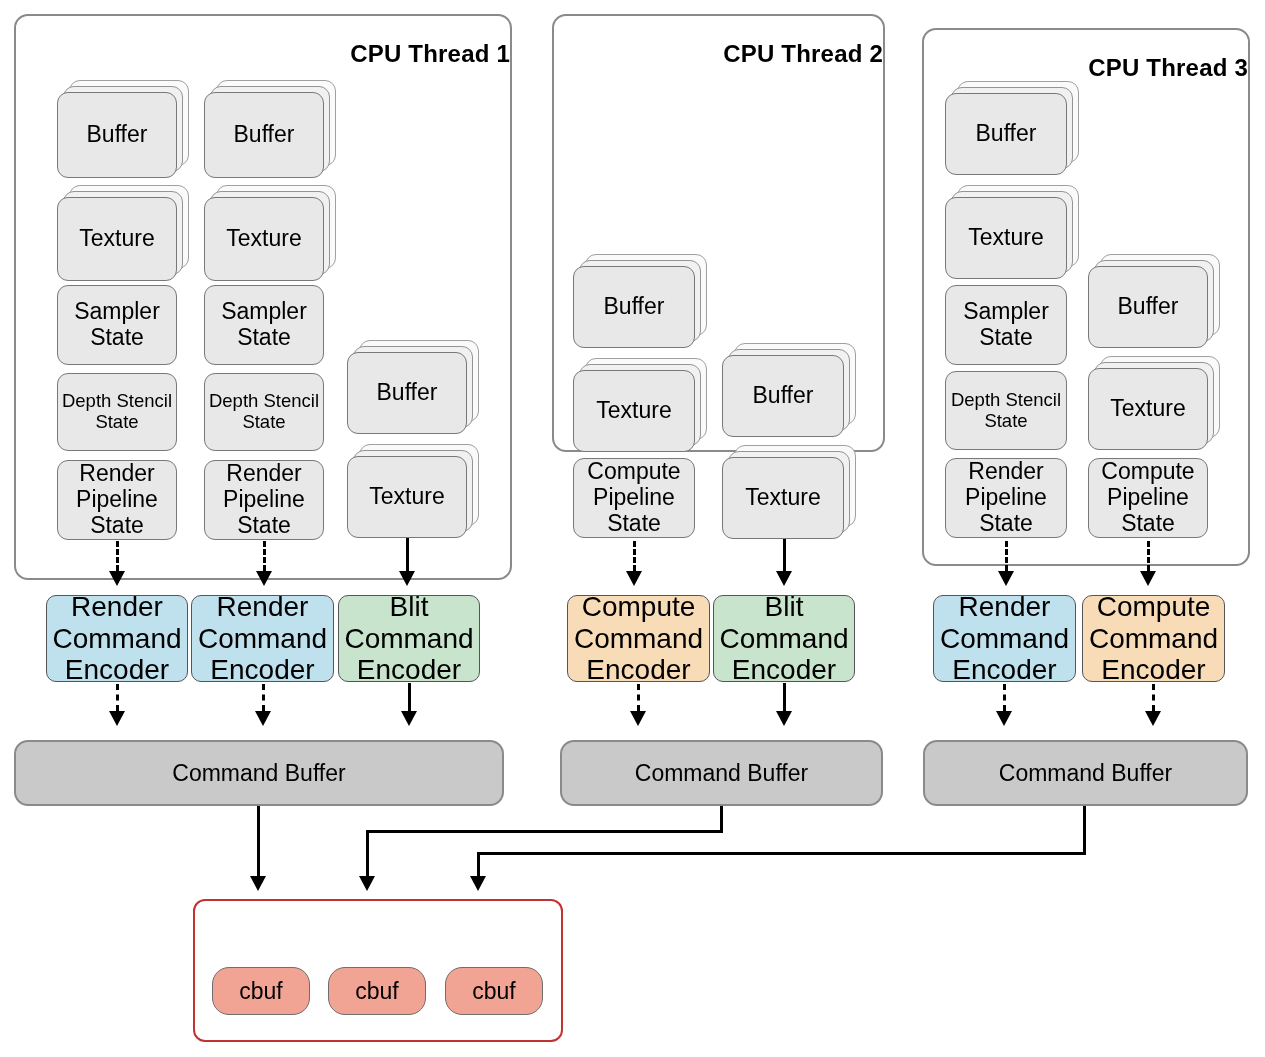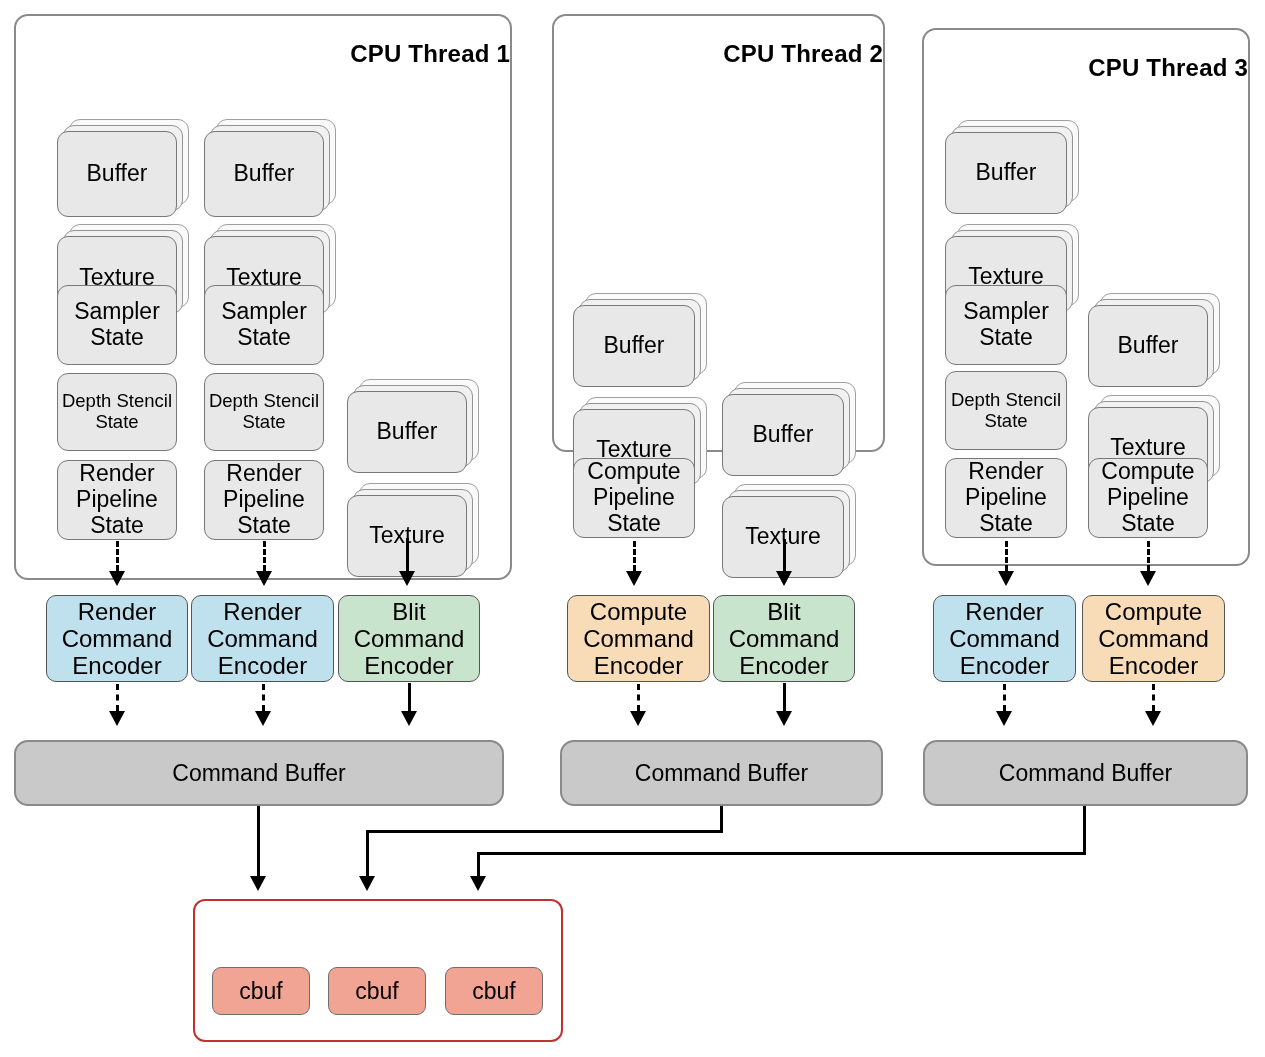--- a/index.html
+++ b/index.html
@@ -5,55 +5,55 @@
   html,body{margin:0;padding:0;background:#fff;}
   body{font-family:"Liberation Sans","DejaVu Sans",sans-serif;color:#000;}
   .canvas{position:relative;width:1265px;height:1057px;background:#fff;overflow:hidden;}
 
   
   .panel{position:absolute;background:#fff;border:2px solid #8a8a8a;border-radius:14px;box-sizing:border-box;}
   .panel-title{position:absolute;left:0;top:24px;width:100%;text-align:right;
                font-size:24px;font-weight:bold;letter-spacing:.2px;}
 
   
-  .stack{position:absolute;margin-top:39px;}
+  .stack{position:absolute;}
   .layer,.front,.single{box-sizing:border-box;border:1.6px solid #8a8a8a;border-radius:11px;}
   .layer{position:absolute;width:100%;height:100%;}
   .l2{left:12px;top:-12px;background:#fafafa;border-color:#a0a0a0;}
   .l1{left:6px;top:-6px;background:#f1f1f1;border-color:#949494;}
   .front{position:absolute;left:0;top:0;width:100%;height:100%;background:#e8e8e8;border-color:#787878;
          display:flex;align-items:center;justify-content:center;text-align:center;
          font-size:23px;line-height:1.12;}
   .single{position:absolute;background:#e8e8e8;border-color:#787878;
           display:flex;align-items:center;justify-content:center;text-align:center;
           font-size:23px;line-height:1.12;}
   .small-label{font-size:18.5px;}
 
   
   .enc{position:absolute;box-sizing:border-box;border:1.8px solid #555;border-radius:10px;
        display:flex;align-items:center;justify-content:center;text-align:center;
-       font-size:24px;line-height:1.13;padding:0 13px;}
+       font-size:28px;line-height:1.13;padding:0 13px;}
 
   
   .cb{position:absolute;box-sizing:border-box;background:#c9c9c9;border:2px solid #8a8a8a;border-radius:14px;
       display:flex;align-items:center;justify-content:center;font-size:23px;}
 
   
   .vline{position:absolute;width:0;border-left:3px solid #000;}
   .vdash{border-left-style:dashed;}
   .hline{position:absolute;height:3px;background:#000;}
   .ahead{position:absolute;width:0;height:0;border-left:8px solid transparent;
          border-right:8px solid transparent;border-top:15px solid #000;}
 
   
   .queue{position:absolute;box-sizing:border-box;background:#fff;border:2.5px solid #c23231;
          border-radius:12px;overflow:hidden;}
   .qhead{position:absolute;left:0;top:0;width:100%;height:42px;background:#c23231;color:#fff;
          font-size:25px;font-weight:bold;display:flex;align-items:center;justify-content:center;}
-  .cbuf{position:absolute;box-sizing:border-box;background:#f1a493;border:1.8px solid #6e6e6e;border-radius:9px;
+  .cbuf{position:absolute;box-sizing:border-box;background:#f1a493;border:1.8px solid #6e6e6e;border-radius:17px;
         display:flex;align-items:center;justify-content:center;font-size:23px;}
 </style>
 </head>
 <body>
 
 <div class="canvas">
 
   <section class="panel" style="left:14px;top:14px;width:498px;height:566px">
     <div class="panel-title">CPU Thread 1</div>
   </section>

